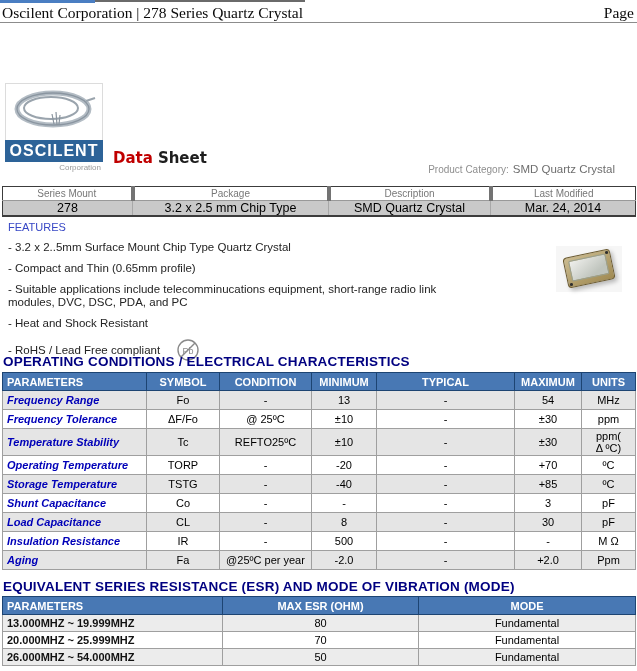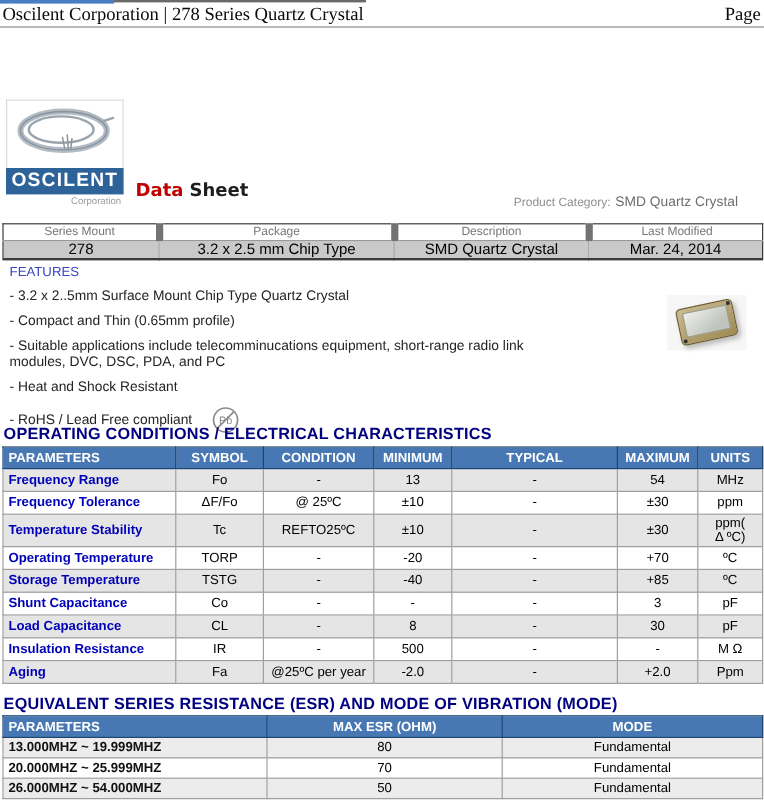--- a/index.html
+++ b/index.html
@@ -27,21 +27,21 @@
   .datasheet-title .w1{color:#c00000;margin-right:5px;}
   .datasheet-title .w2{color:#1e1e1e;margin-top:48px;}
 
   .product-category{position:absolute;right:22px;top:163px;color:#8f8f8f;font-size:10px;}
   .product-category .pc-value{color:#6e6e6e;font-size:11.5px;margin-left:4px;}
 
   
   table{border-collapse:collapse;table-layout:fixed;}
   .series-table{position:absolute;left:2px;top:186px;width:633px;border:1px solid #3c3c3c;border-bottom:2px solid #3c3c3c;}
   .series-table th{font-weight:normal;font-size:10px;color:#777;background:#fff;height:13px;
-                   border-left:6px solid #737373;border-bottom:1px solid #999;padding:0 2px;}
+                   border-left:4px solid #737373;border-bottom:1px solid #999;padding:0 2px;}
   .series-table th:first-child{border-left:none;}
   .series-table td{font-size:12.5px;color:#000;background:#c9c9c9;height:14px;text-align:center;
                    border-left:1px solid #a8a8a8;padding:0 2px;}
   .series-table td:first-child{border-left:none;}
 
   
   .features{position:absolute;left:8px;top:221px;width:472px;}
   .features-title{font-size:11px;color:#3747c5;margin-bottom:8px;}
   .feature-item{font-size:11.5px;color:#242424;line-height:13px;margin-bottom:8px;}
   .feature-last{display:flex;align-items:center;}
@@ -65,21 +65,21 @@
   
   .data-table{position:absolute;left:2px;width:633px;border:1px solid #7a7a7a;}
   .op-table{top:372px;}
   .esr-table{top:596px;}
   .data-table th{background:#4878b4;color:#fff;font-size:11px;font-weight:bold;height:17px;
                  border:1px solid #1d4472;text-align:center;padding:0 0;}
   .data-table th.c0{text-align:left;padding-left:4px;}
   .data-table td{font-size:11px;color:#000;text-align:center;border:1px solid #9f9f9f;
                  height:16px;padding:1px 2px;line-height:12px;}
   .data-table td.c0{text-align:left;padding-left:4px;font-weight:bold;}
-  .op-table td.c0{color:#0000b8;}
+  .op-table td.c0{color:#0000b8;font-style:italic;}
   .op-table tbody tr:nth-child(odd) td{background:#e5e5e5;}
   .op-table td.c6{white-space:pre-line;}
   .esr-table td{height:14px;}
   .esr-table td.c0{color:#111;}
   .esr-table tbody tr:nth-child(odd) td{background:#ececec;}
 </style>
 </head>
 <body>
 
 <div class="page">

